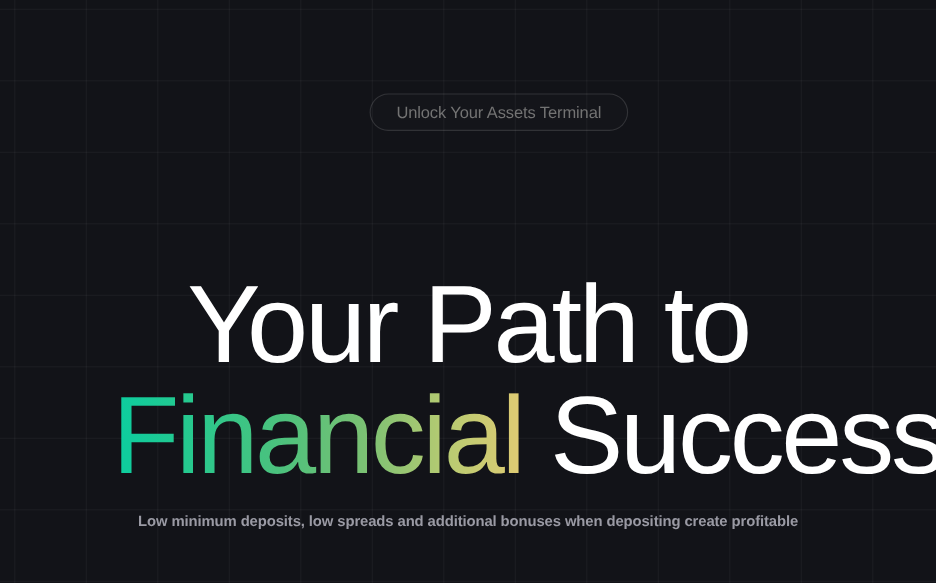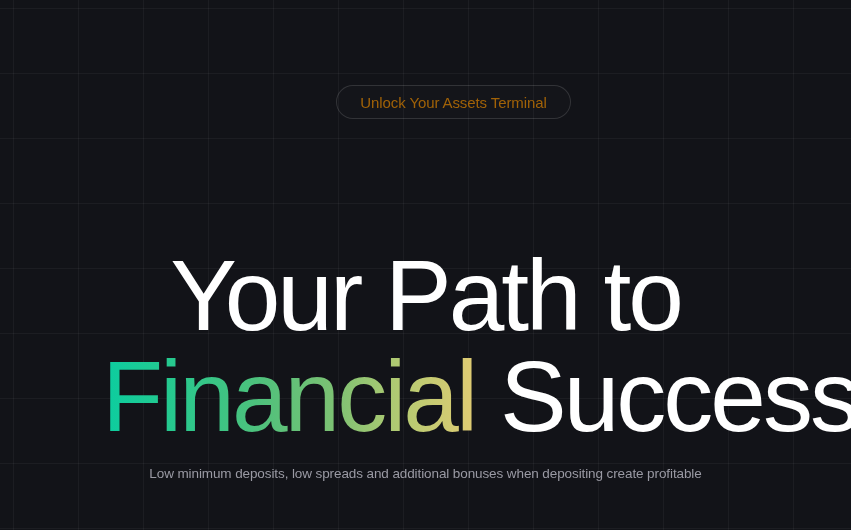--- a/index.html
+++ b/index.html
@@ -55,21 +55,21 @@
     height: 34px;
     box-sizing: border-box;
     display: flex;
     align-items: center;
     justify-content: center;
     border: 1px solid rgba(255,255,255,0.13);
     border-radius: 999px;
     background: rgba(255,255,255,0.012);
   }
   .badge-label {
-    color: #a16207;
+    color: #737373;
     font-size: 15px;
     font-weight: 400;
     letter-spacing: -0.1px;
     white-space: nowrap;
   }
 
   
   .headline {
     position: absolute;
     top: 178px;
@@ -114,21 +114,21 @@
   
   .subtext {
     position: absolute;
     top: 450px;
     left: 0;
     width: 851px;
     text-align: center;
     color: #9a9aa4;
     font-size: 13.5px;
     line-height: 19.5px;
-    font-weight: 400;
+    font-weight: 700;
     letter-spacing: -0.1px;
   }
   .subtext-line {
     display: block;
   }
 </style>
 </head>
 <body>
 
 <div class="hero">

